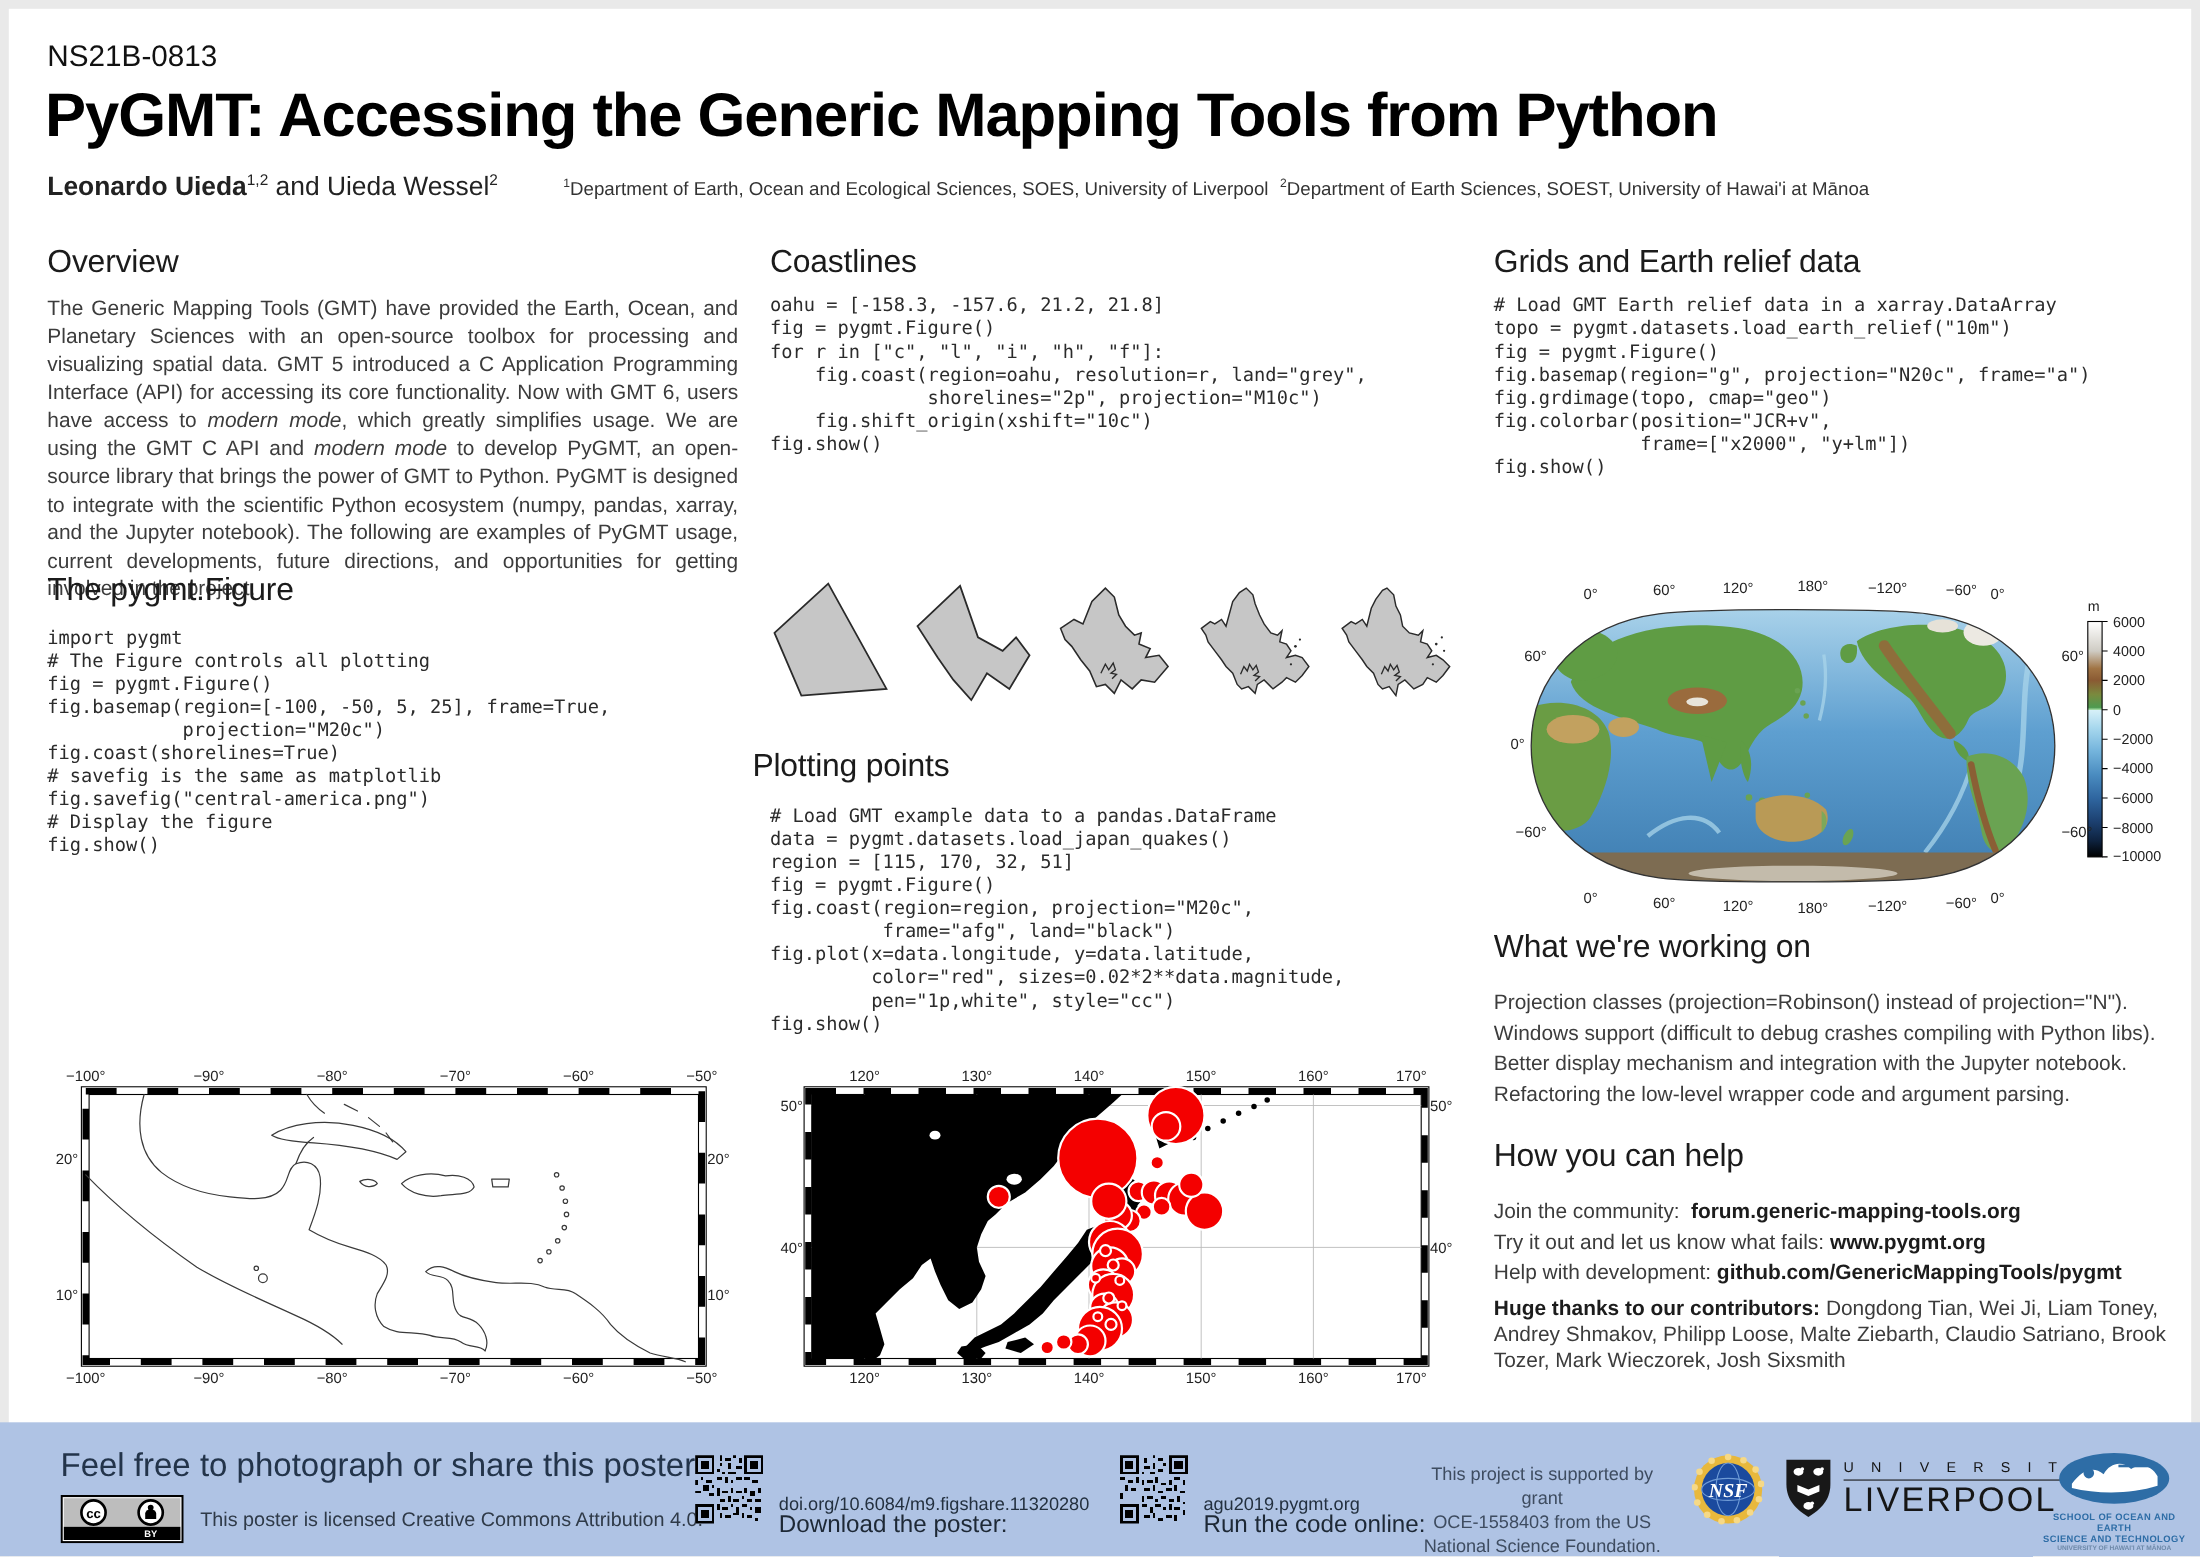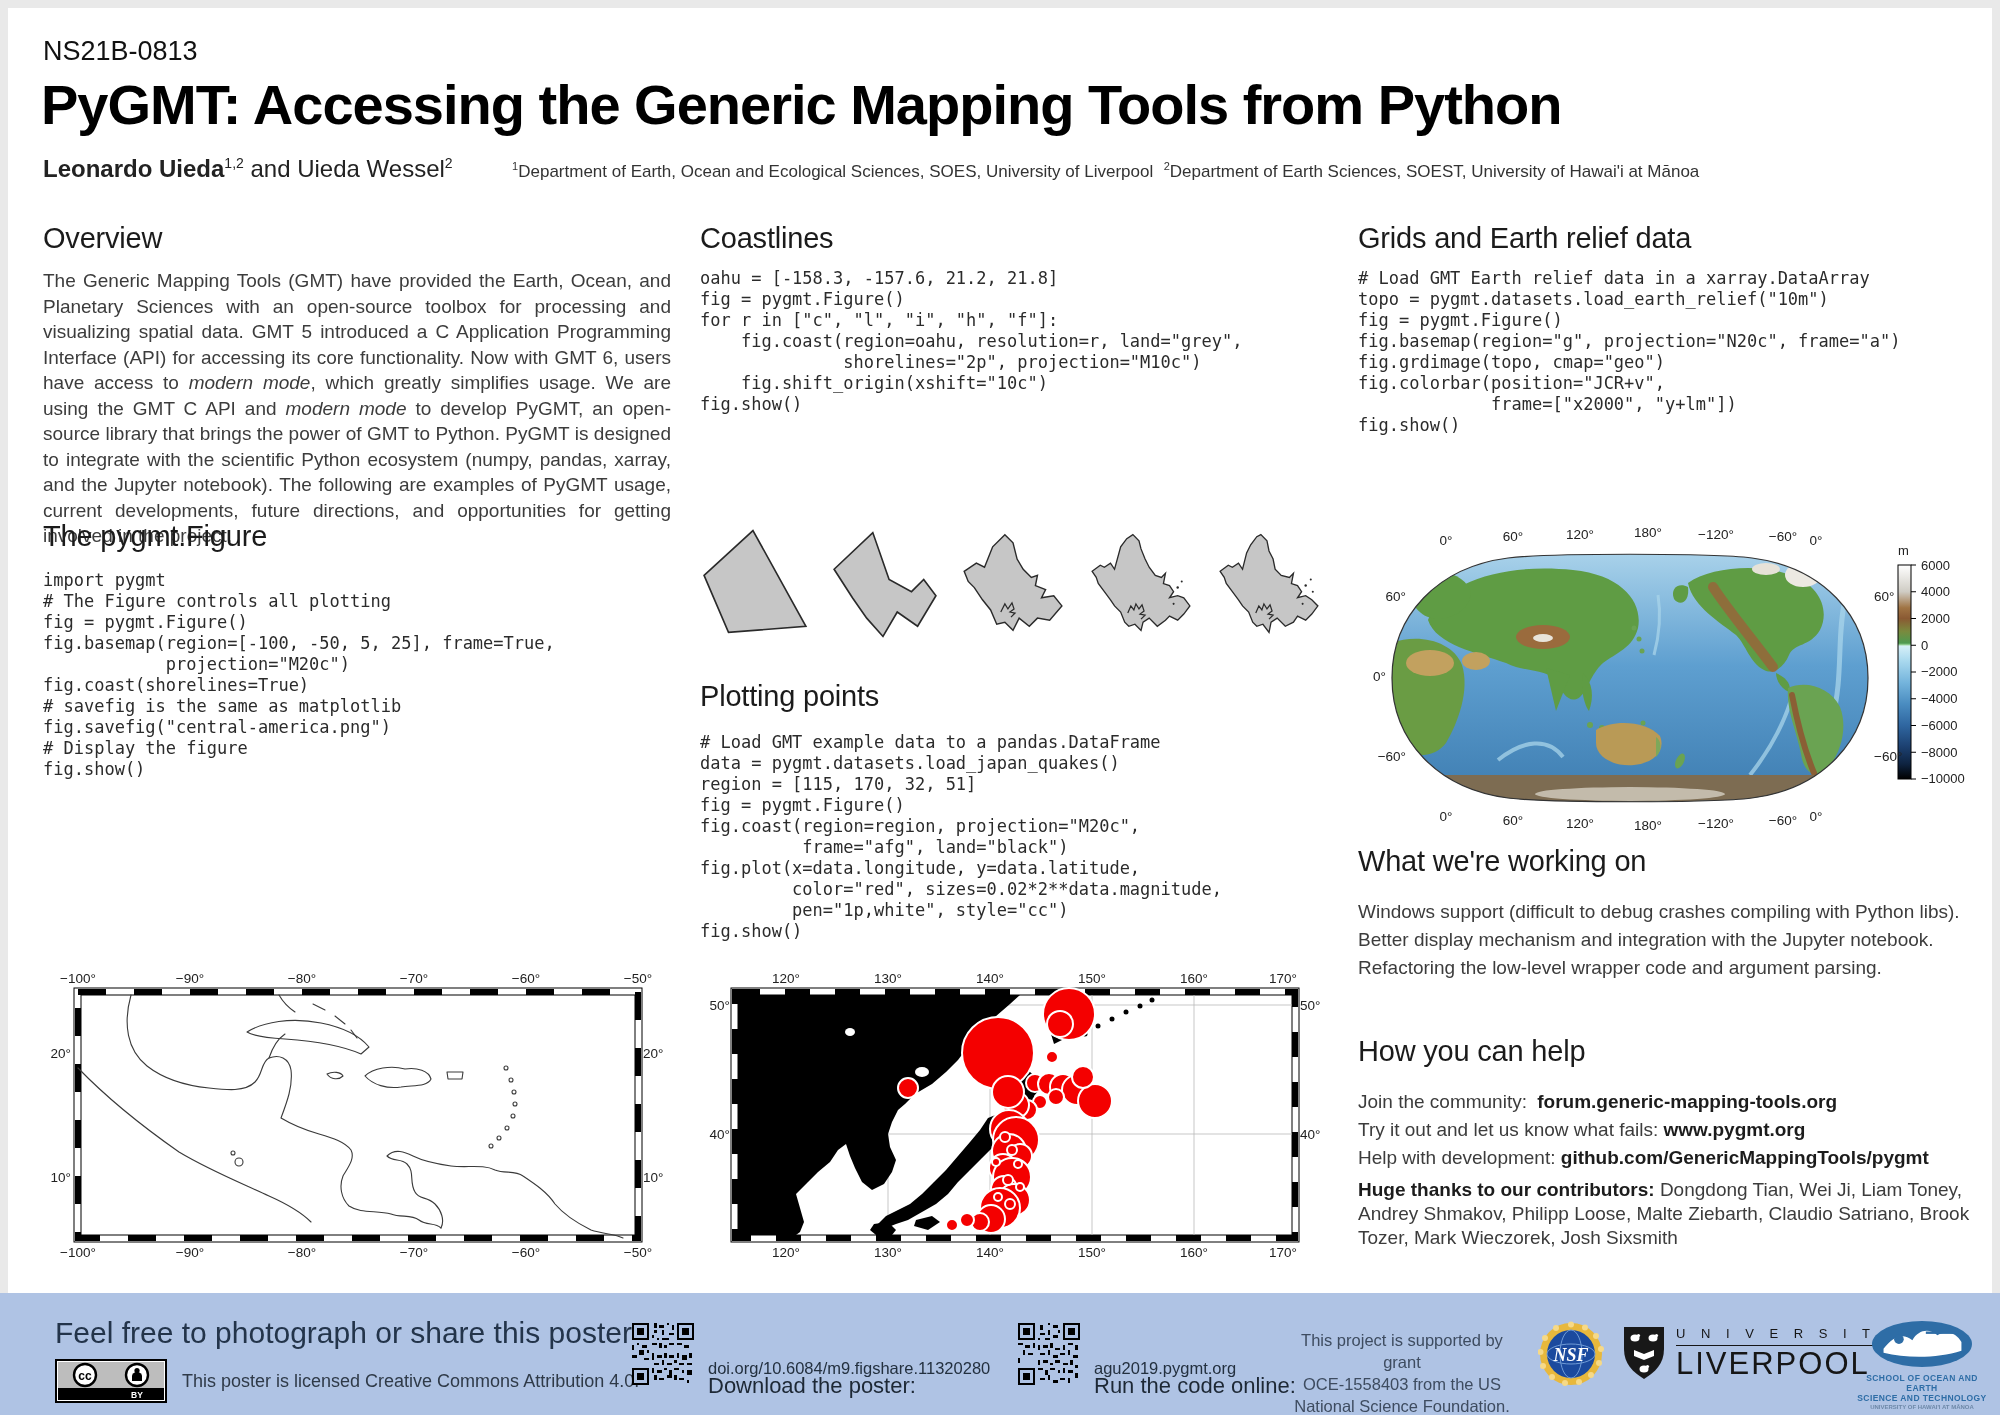--- a/index.html
+++ b/index.html
@@ -140,21 +140,21 @@
     <svg width="112" height="122" viewBox="0 0 110 115">
       <polygon points="8,46 16,40 20,42 26,38 30,44 34,28 38,20 44,12 48,10 54,16 56,26 60,34 62,44 68,50 76,52 80,48 78,58 84,60 88,66 84,72 92,70 98,74 104,80 98,88 92,94 84,90 80,96 72,100 64,92 58,96 56,106 50,98 44,100 40,96 36,86 30,80 26,74 20,66 14,58 12,52" fill="#c6c6c6" stroke="#2a2a2a" stroke-width="1.3"></polygon>
       <path d="M43,87 l3,-7 l3,4 l2,-6 l3,5 l3,-4 l2,6 l-4,3 l5,1 l-4,4" fill="none" stroke="#2a2a2a" stroke-width="1.2"></path>
       <circle cx="92" cy="60" r="1.2" fill="#2a2a2a"></circle>
         <circle cx="97" cy="54" r="1" fill="#2a2a2a"></circle>
         <circle cx="89" cy="78" r="1" fill="#2a2a2a"></circle>
         <circle cx="99" cy="66" r="1" fill="#2a2a2a"></circle>
     </svg>
   </div>
 
-  <div class="abs h2" style="left:700px;top:680px;">Plotting points</div>
+  <div class="abs h2" style="left:684px;top:680px;">Plotting points</div>
   <pre class="abs codeblock" style="left:700px;top:732px;"># Load GMT example data to a pandas.DataFrame
 data = pygmt.datasets.load_japan_quakes()
 region = [115, 170, 32, 51]
 fig = pygmt.Figure()
 fig.coast(region=region, projection="M20c",
           frame="afg", land="black")
 fig.plot(x=data.longitude, y=data.latitude,
          color="red", sizes=0.02*2**data.magnitude,
          pen="1p,white", style="cc")
 fig.show()</pre>
@@ -374,20 +374,21 @@
     <span class="tick" style="left:458px;top:284px;">0°</span>
     <span class="tick-r" style="right:586px;top:64px;">60°</span>
     <span class="tick-r" style="right:606px;top:144px;">0°</span>
     <span class="tick-r" style="right:586px;top:224px;">−60°</span>
     <span class="tick-r" style="left:516px;top:64px;">60°</span>
     <span class="tick-r" style="left:516px;top:224px;">−60°</span>
   </div>
 
   <div class="abs h2" style="left:1358px;top:845px;">What we're working on</div>
   <div class="abs lines" style="left:1358px;top:898px;width:634px;">
+    <div>Projection classes (projection=Robinson() instead of projection="N").</div>
     <div>Windows support (difficult to debug crashes compiling with Python libs).</div>
     <div>Better display mechanism and integration with the Jupyter notebook.</div>
     <div>Refactoring the low-level wrapper code and argument parsing.</div>
   </div>
 
   <div class="abs h2" style="left:1358px;top:1035px;">How you can help</div>
   <div class="abs" style="left:1358px;top:1088px;width:634px;">
     <div class="help-line"><span>Join the community: </span><b style="margin-left:5px;">forum.generic-mapping-tools.org</b></div>
     <div class="help-line"><span>Try it out and let us know what fails: </span><b>www.pygmt.org</b></div>
     <div class="help-line"><span>Help with development: </span><b>github.com/GenericMappingTools/pygmt</b></div>

